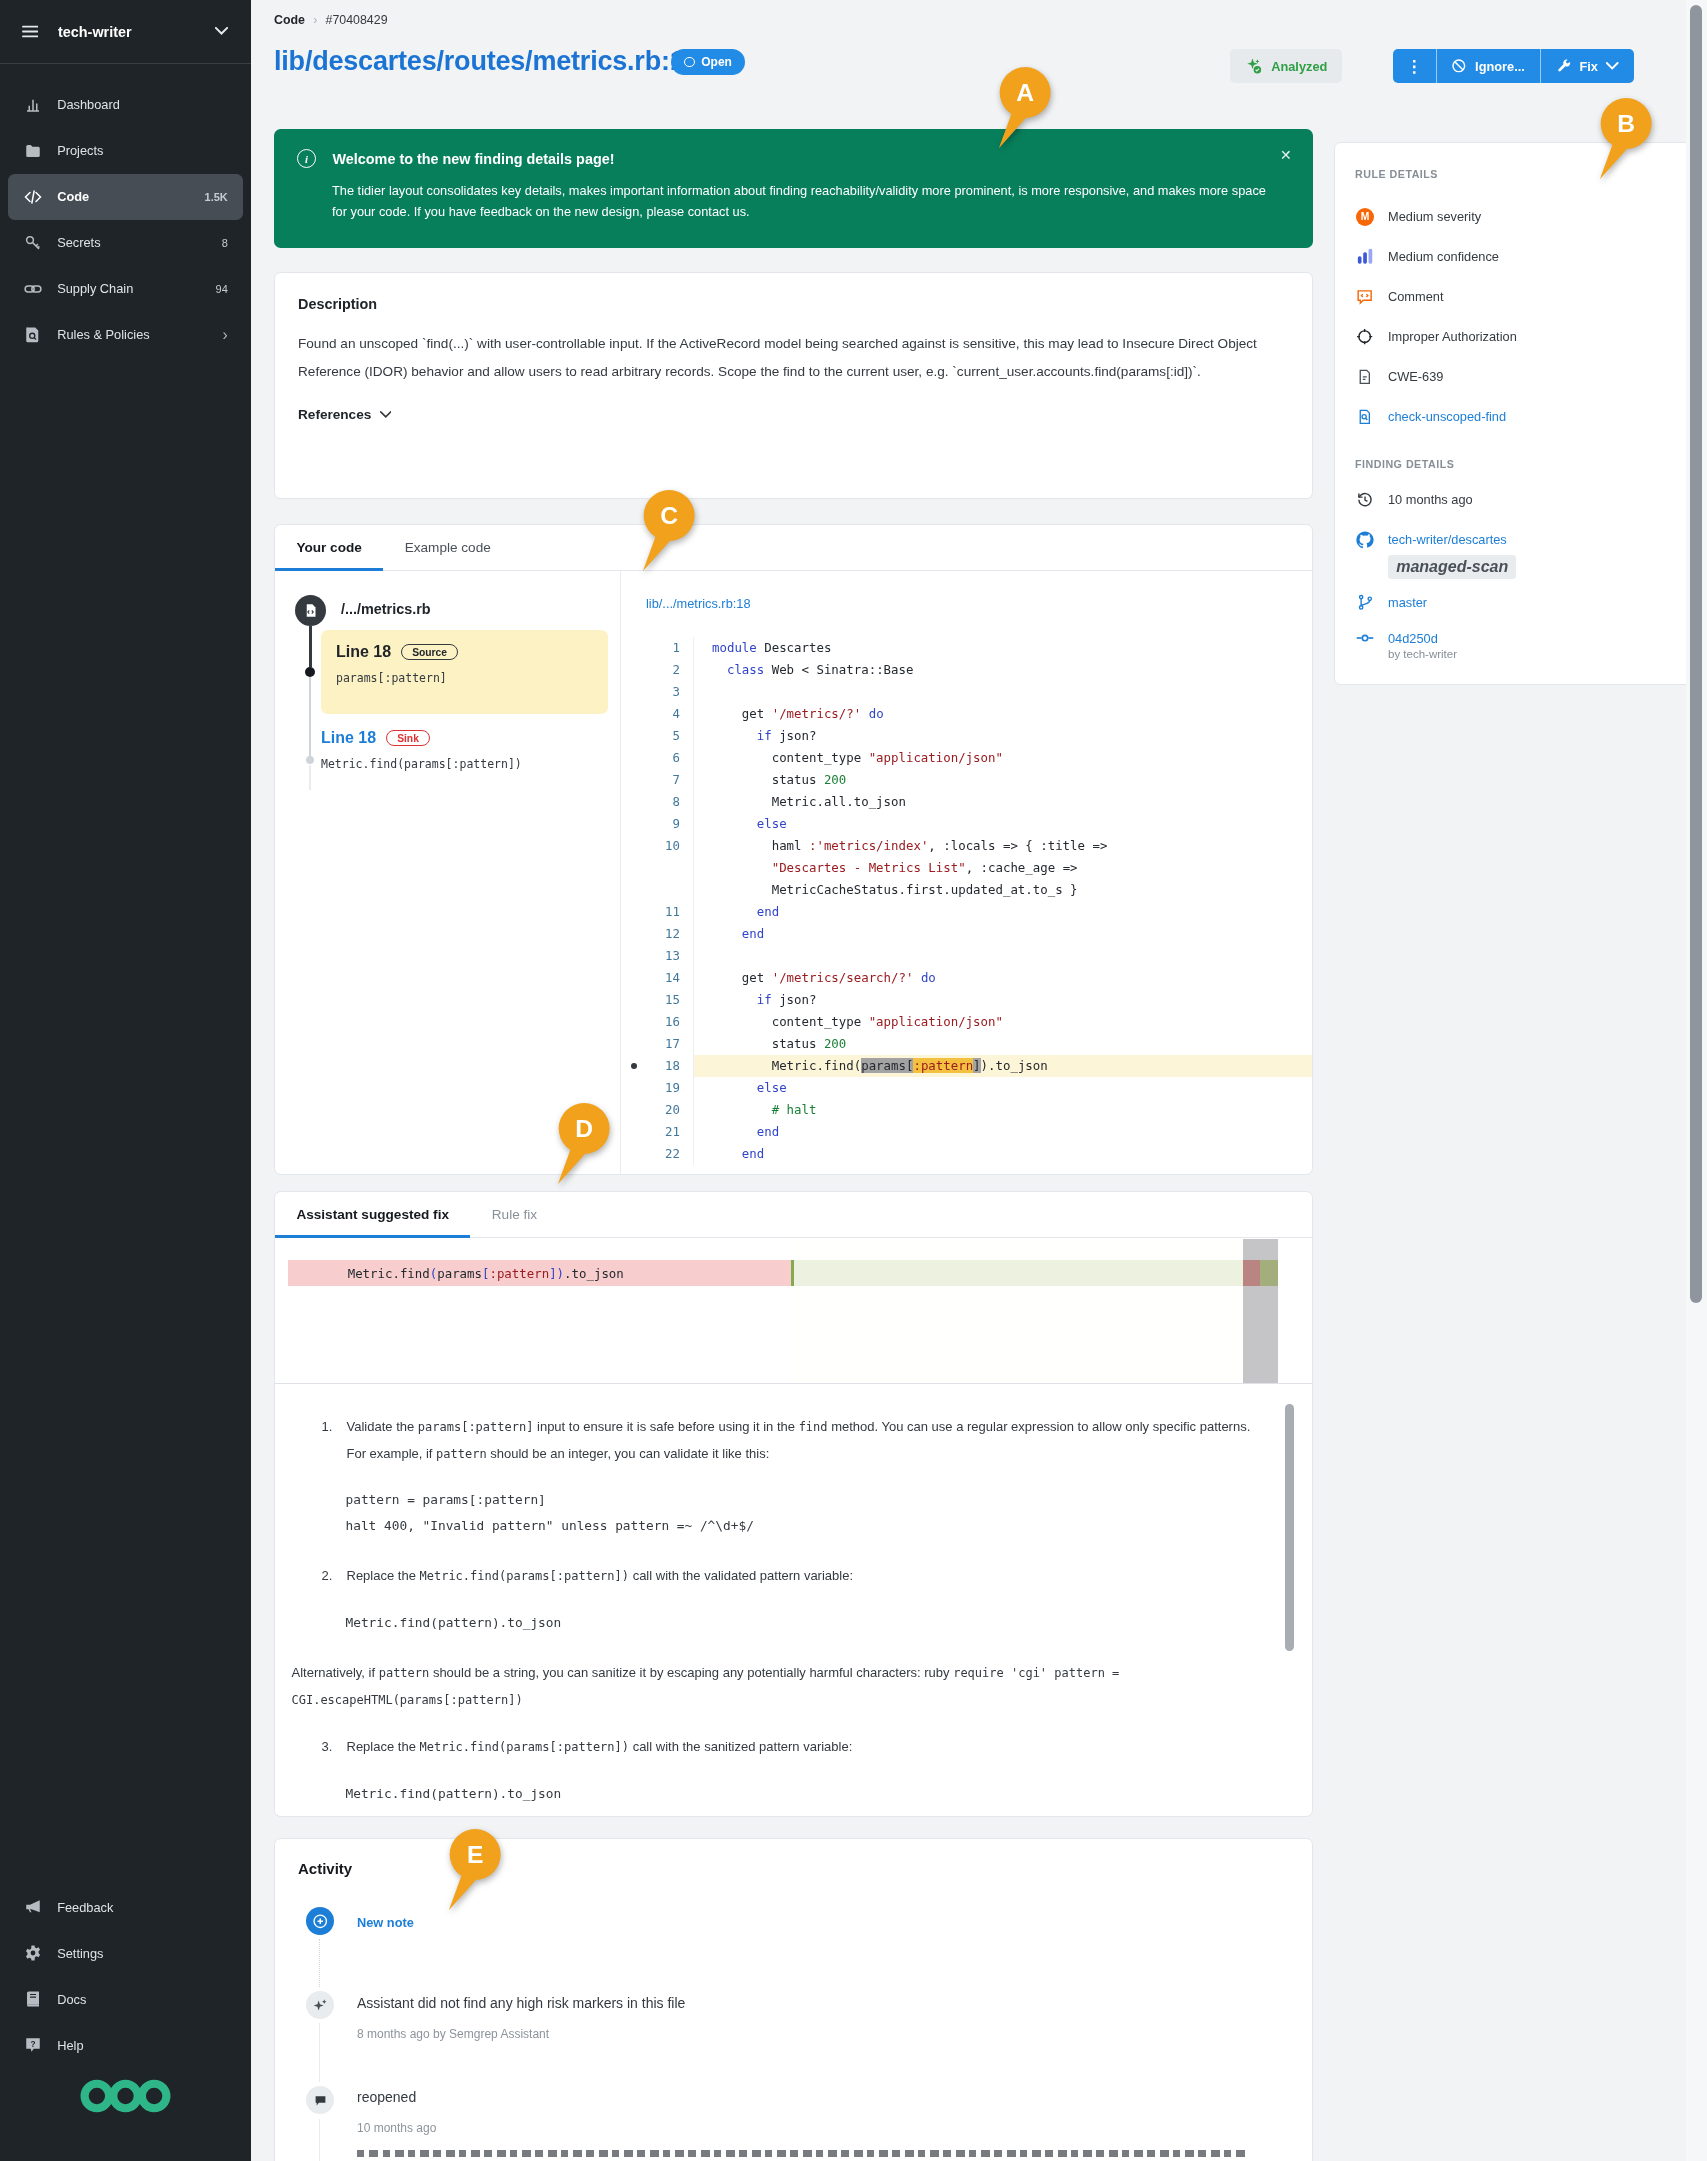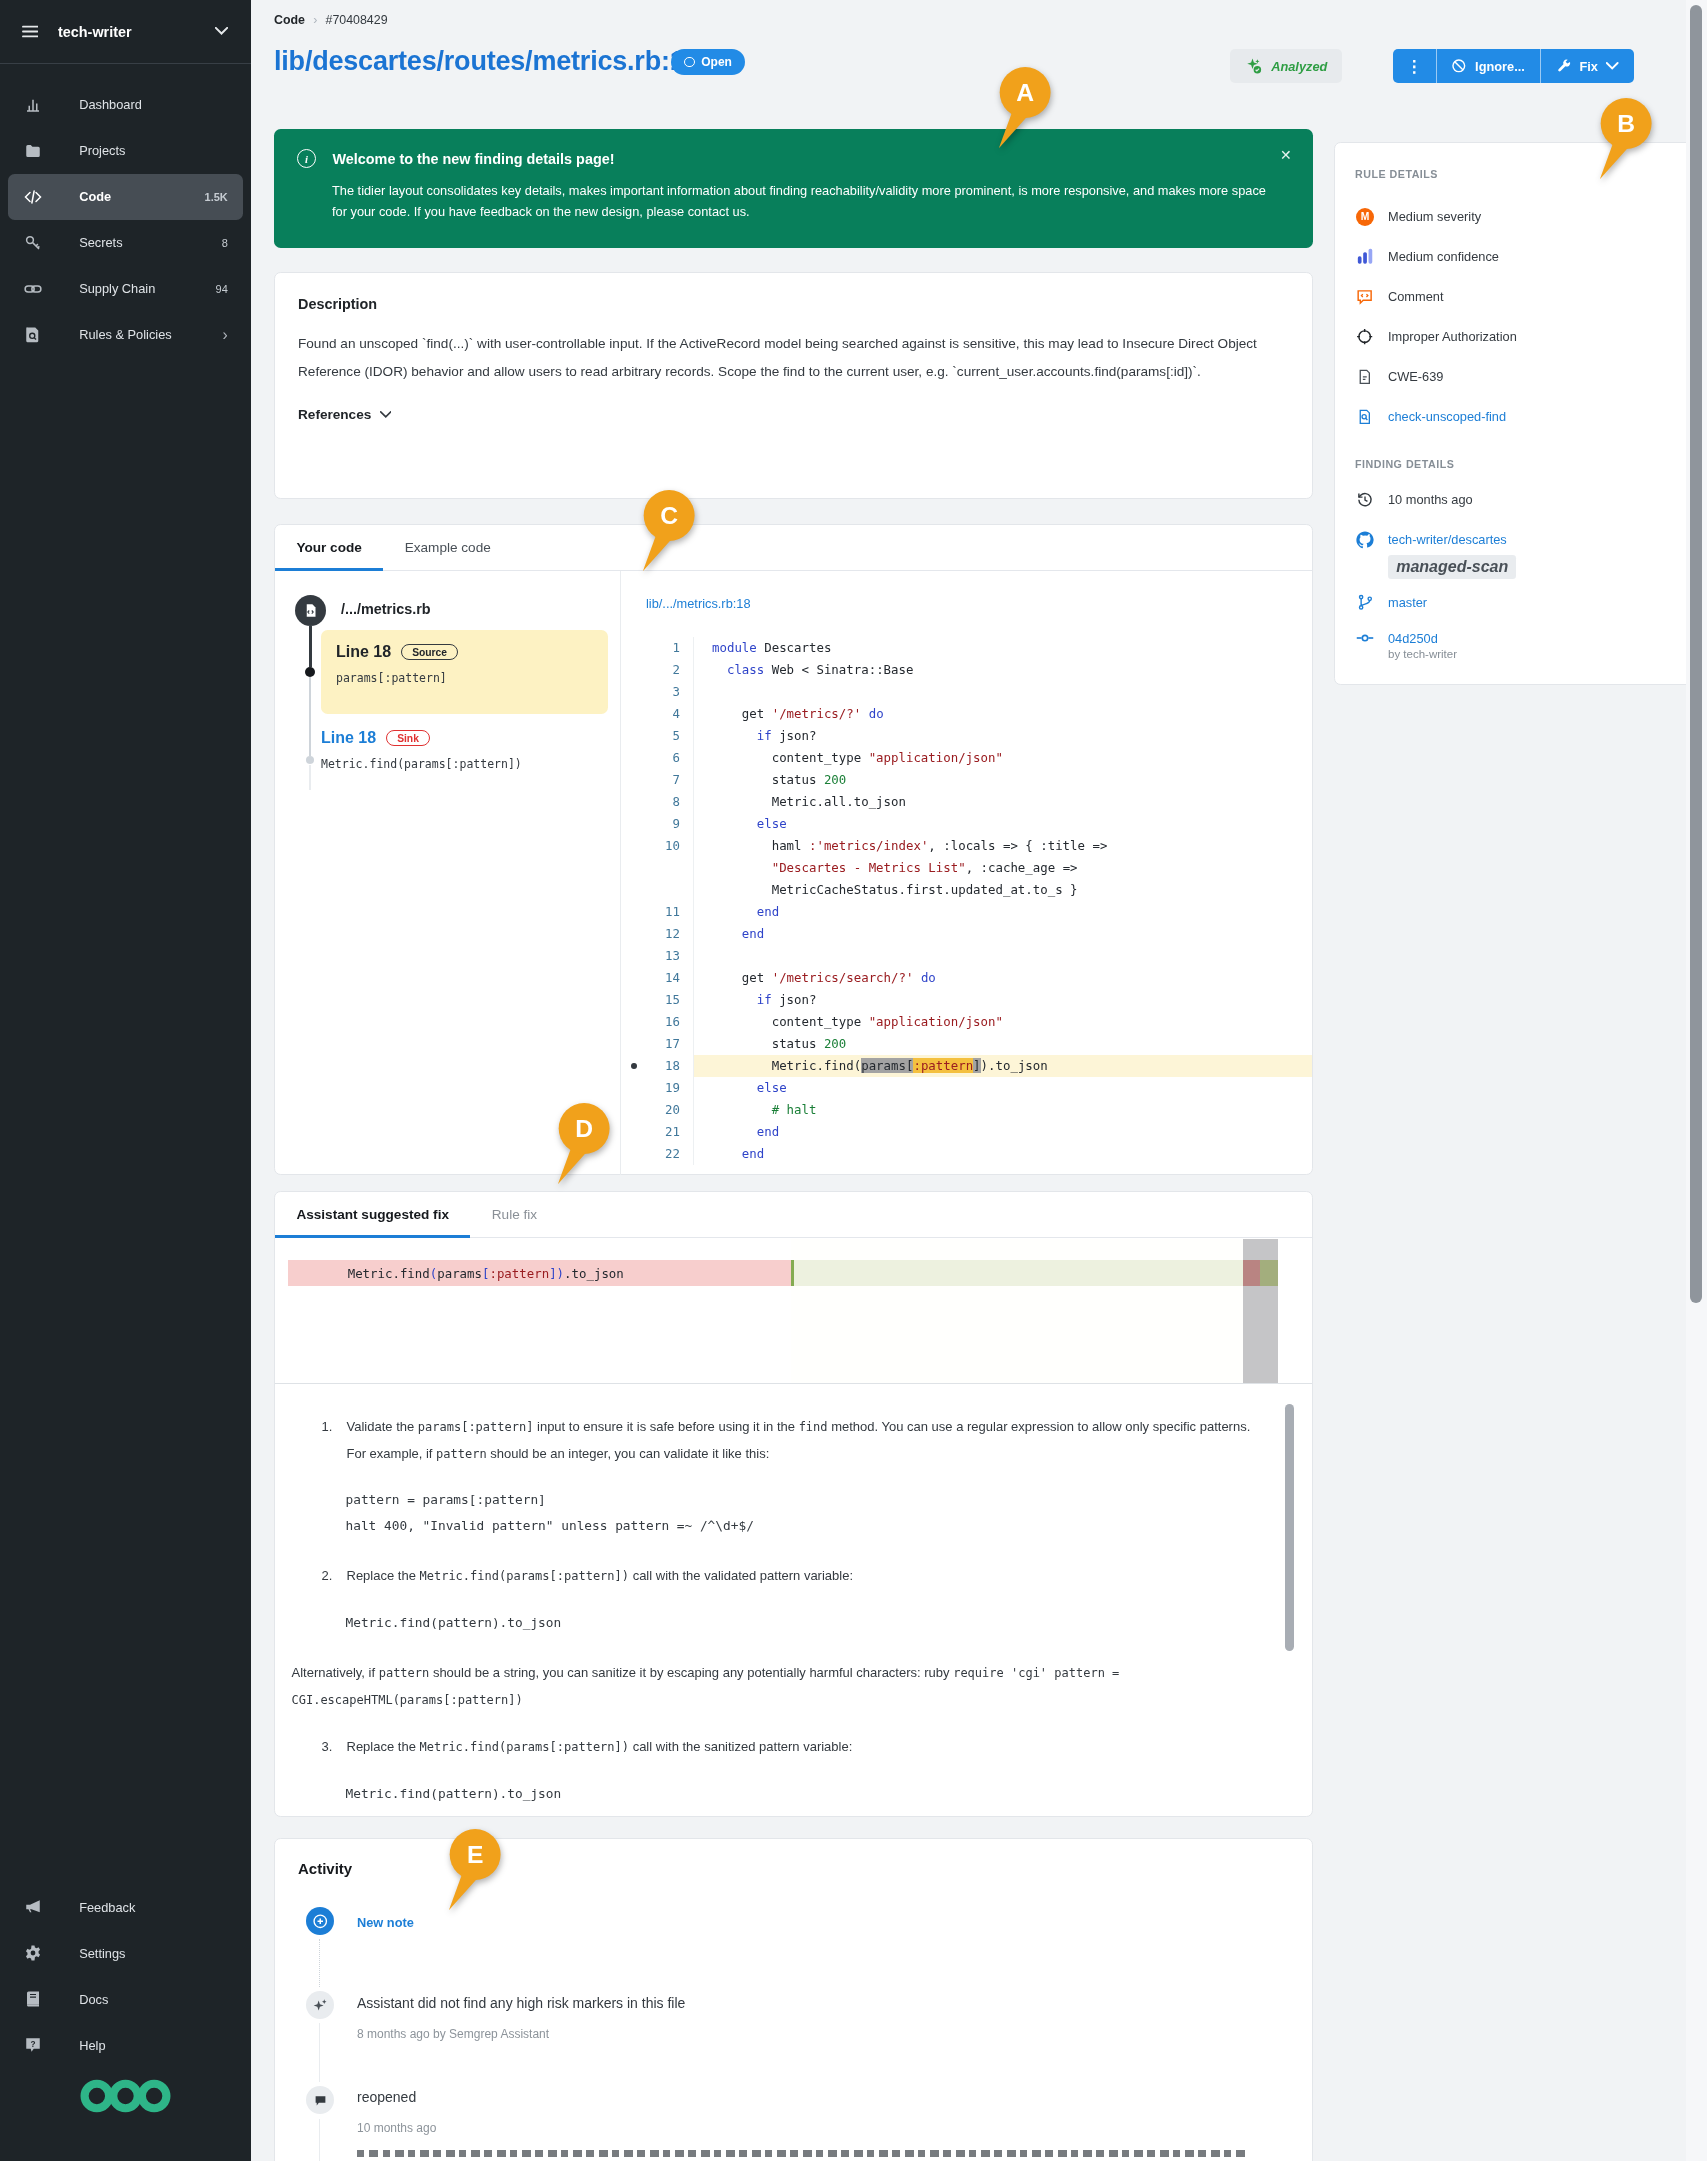--- a/index.html
+++ b/index.html
@@ -5,21 +5,21 @@
   * { margin:0; padding:0; box-sizing:border-box; }
   html,body { width:1708px; height:2161px; overflow:hidden; }
   body { font-family:"Liberation Sans", sans-serif; background:#f1f3f5; position:relative; color:#24292f; }
 
   
   .sidebar { position:absolute; left:0; top:0; width:251px; height:2161px; background:#1e2428; z-index:5; }
   .brand { height:63px; display:flex; align-items:center; padding:0 20px; gap:18px; }
   .brand .org { color:#fff; font-size:14.4px; font-weight:700; flex:1; }
   .sb-divider { height:0.8px; background:#383f46; }
   .nav { padding:18px 8.2px 0 8.2px; }
-  .nav-item { height:46px; display:flex; align-items:center; gap:36px; padding:0 15px; border-radius:6.6px;
+  .nav-item { height:46px; display:flex; align-items:center; gap:14px; padding:0 15px; border-radius:6.6px;
               color:#dfe3e7; font-size:12.8px; cursor:pointer; }
   .nav-item .lbl { flex:1; }
   .nav-item .badge { font-size:11px; color:#c6ccd2; }
   .nav-item.active { background:#464d54; color:#fff; font-weight:700; }
   .nav-item .chev { color:#aeb4bb; font-size:15.6px; }
   .sb-icon { width:20px; height:20px; flex:none; display:flex; align-items:center; justify-content:center; }
   .sb-footer { position:absolute; left:8.2px; right:8.2px; top:1884px; }
   .logo { position:absolute; left:0; right:0; top:2078px; display:flex; justify-content:center; }
 
   
@@ -27,21 +27,21 @@
   .breadcrumb .root { font-weight:700; color:#212529; }
   .breadcrumb .sep { color:#adb5bd; }
   .breadcrumb .id { color:#343a40; }
 
   .page-title { position:absolute; left:274px; top:46px; font-size:27px; font-weight:700; color:#1b74d3; letter-spacing:-0.2px; }
   .open-pill { position:absolute; left:671px; top:49px; height:26px; padding:0 13px; background:#228be6; border-radius:13px;
                color:#fff; font-size:12px; font-weight:700; display:flex; align-items:center; gap:6.6px; }
   .open-ring { width:10.7px; height:10.7px; border:1.6px solid #fff; border-radius:50%; }
 
   .analyzed-btn { position:absolute; left:1230px; top:49px; height:34px; padding:0 15px; background:#e7eaed; border-radius:5px;
-                  display:flex; align-items:center; gap:8.2px; color:#2f9e44; font-size:12.8px; font-weight:700;font-style:italic; }
+                  display:flex; align-items:center; gap:8.2px; color:#2f9e44; font-size:12.8px; font-weight:700; }
   .btn-group { position:absolute; left:1393px; top:49px; height:34px; background:#228be6; border-radius:5px;
                display:flex; align-items:stretch; color:#fff; overflow:hidden; }
   .btn-group .seg { display:flex; align-items:center; gap:8.2px; padding:12px 15px; font-size:12.8px; font-weight:700; cursor:pointer; }
   .btn-group .vdiv { width:0.8px; background:rgba(255,255,255,.55); margin:0; }
   .dots { font-size:16.5px; font-weight:700; letter-spacing:0; }
 
   
   .banner { position:absolute; left:274px; top:129px; width:1039px; height:119px; background:#087f5b; border-radius:6.6px;
             color:#fff; padding:20px 23px; }
   .banner-head { display:flex; align-items:center; gap:16.5px; }

